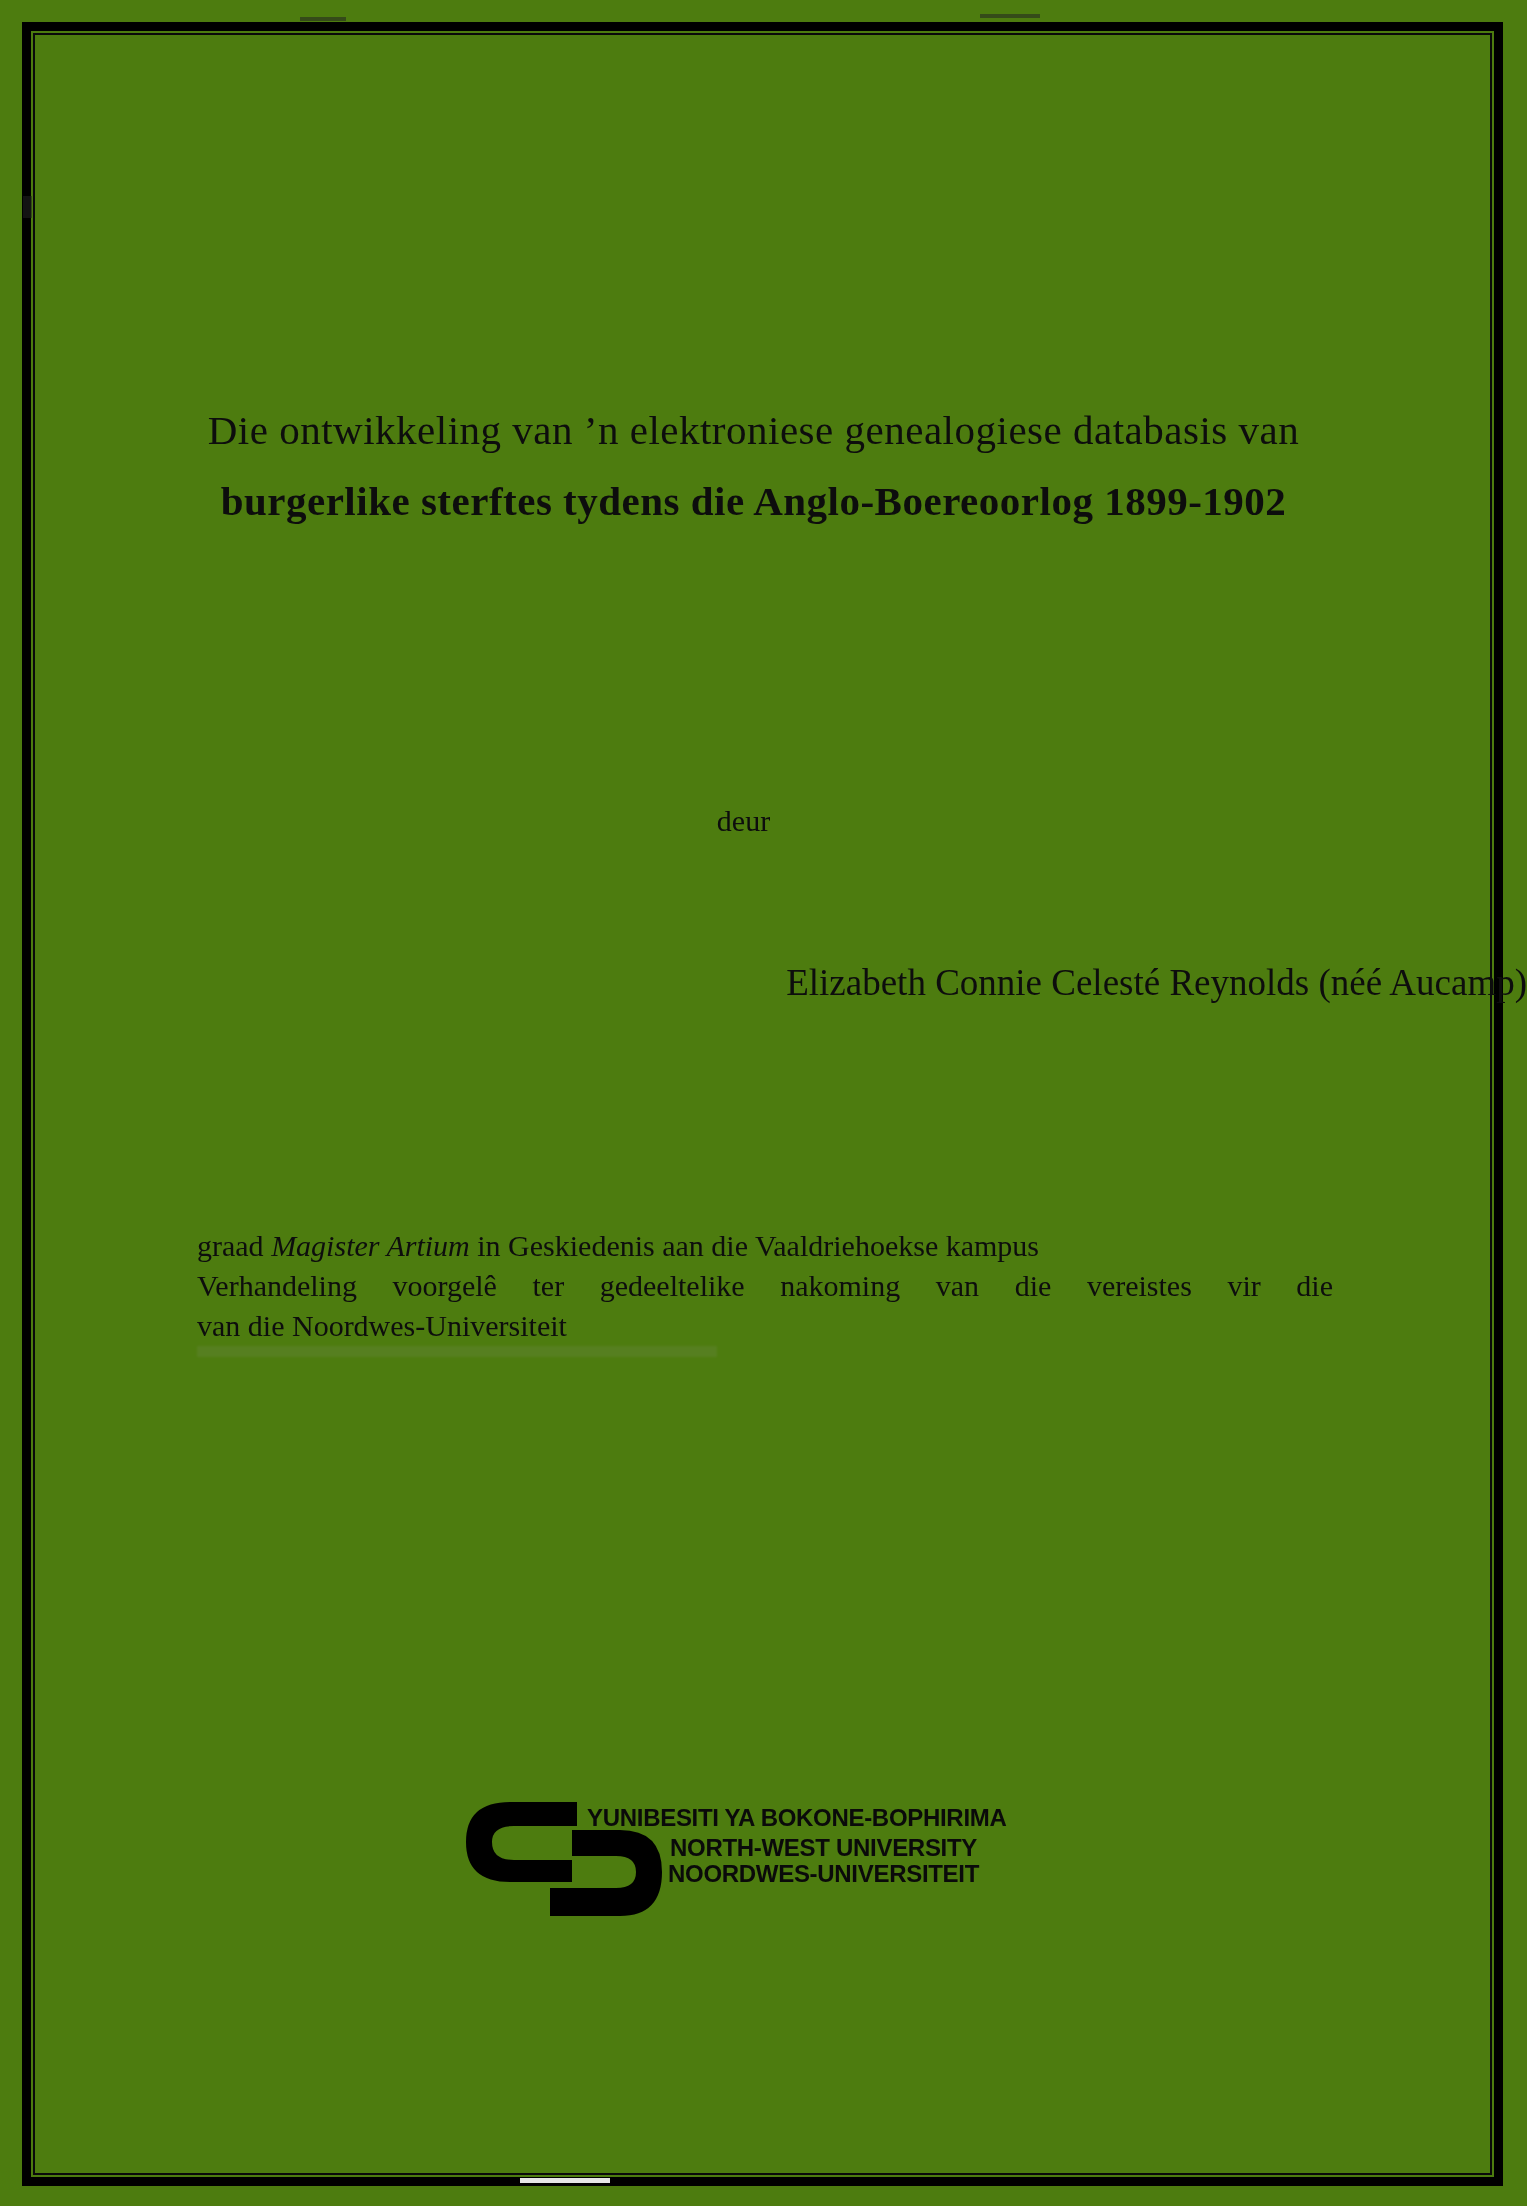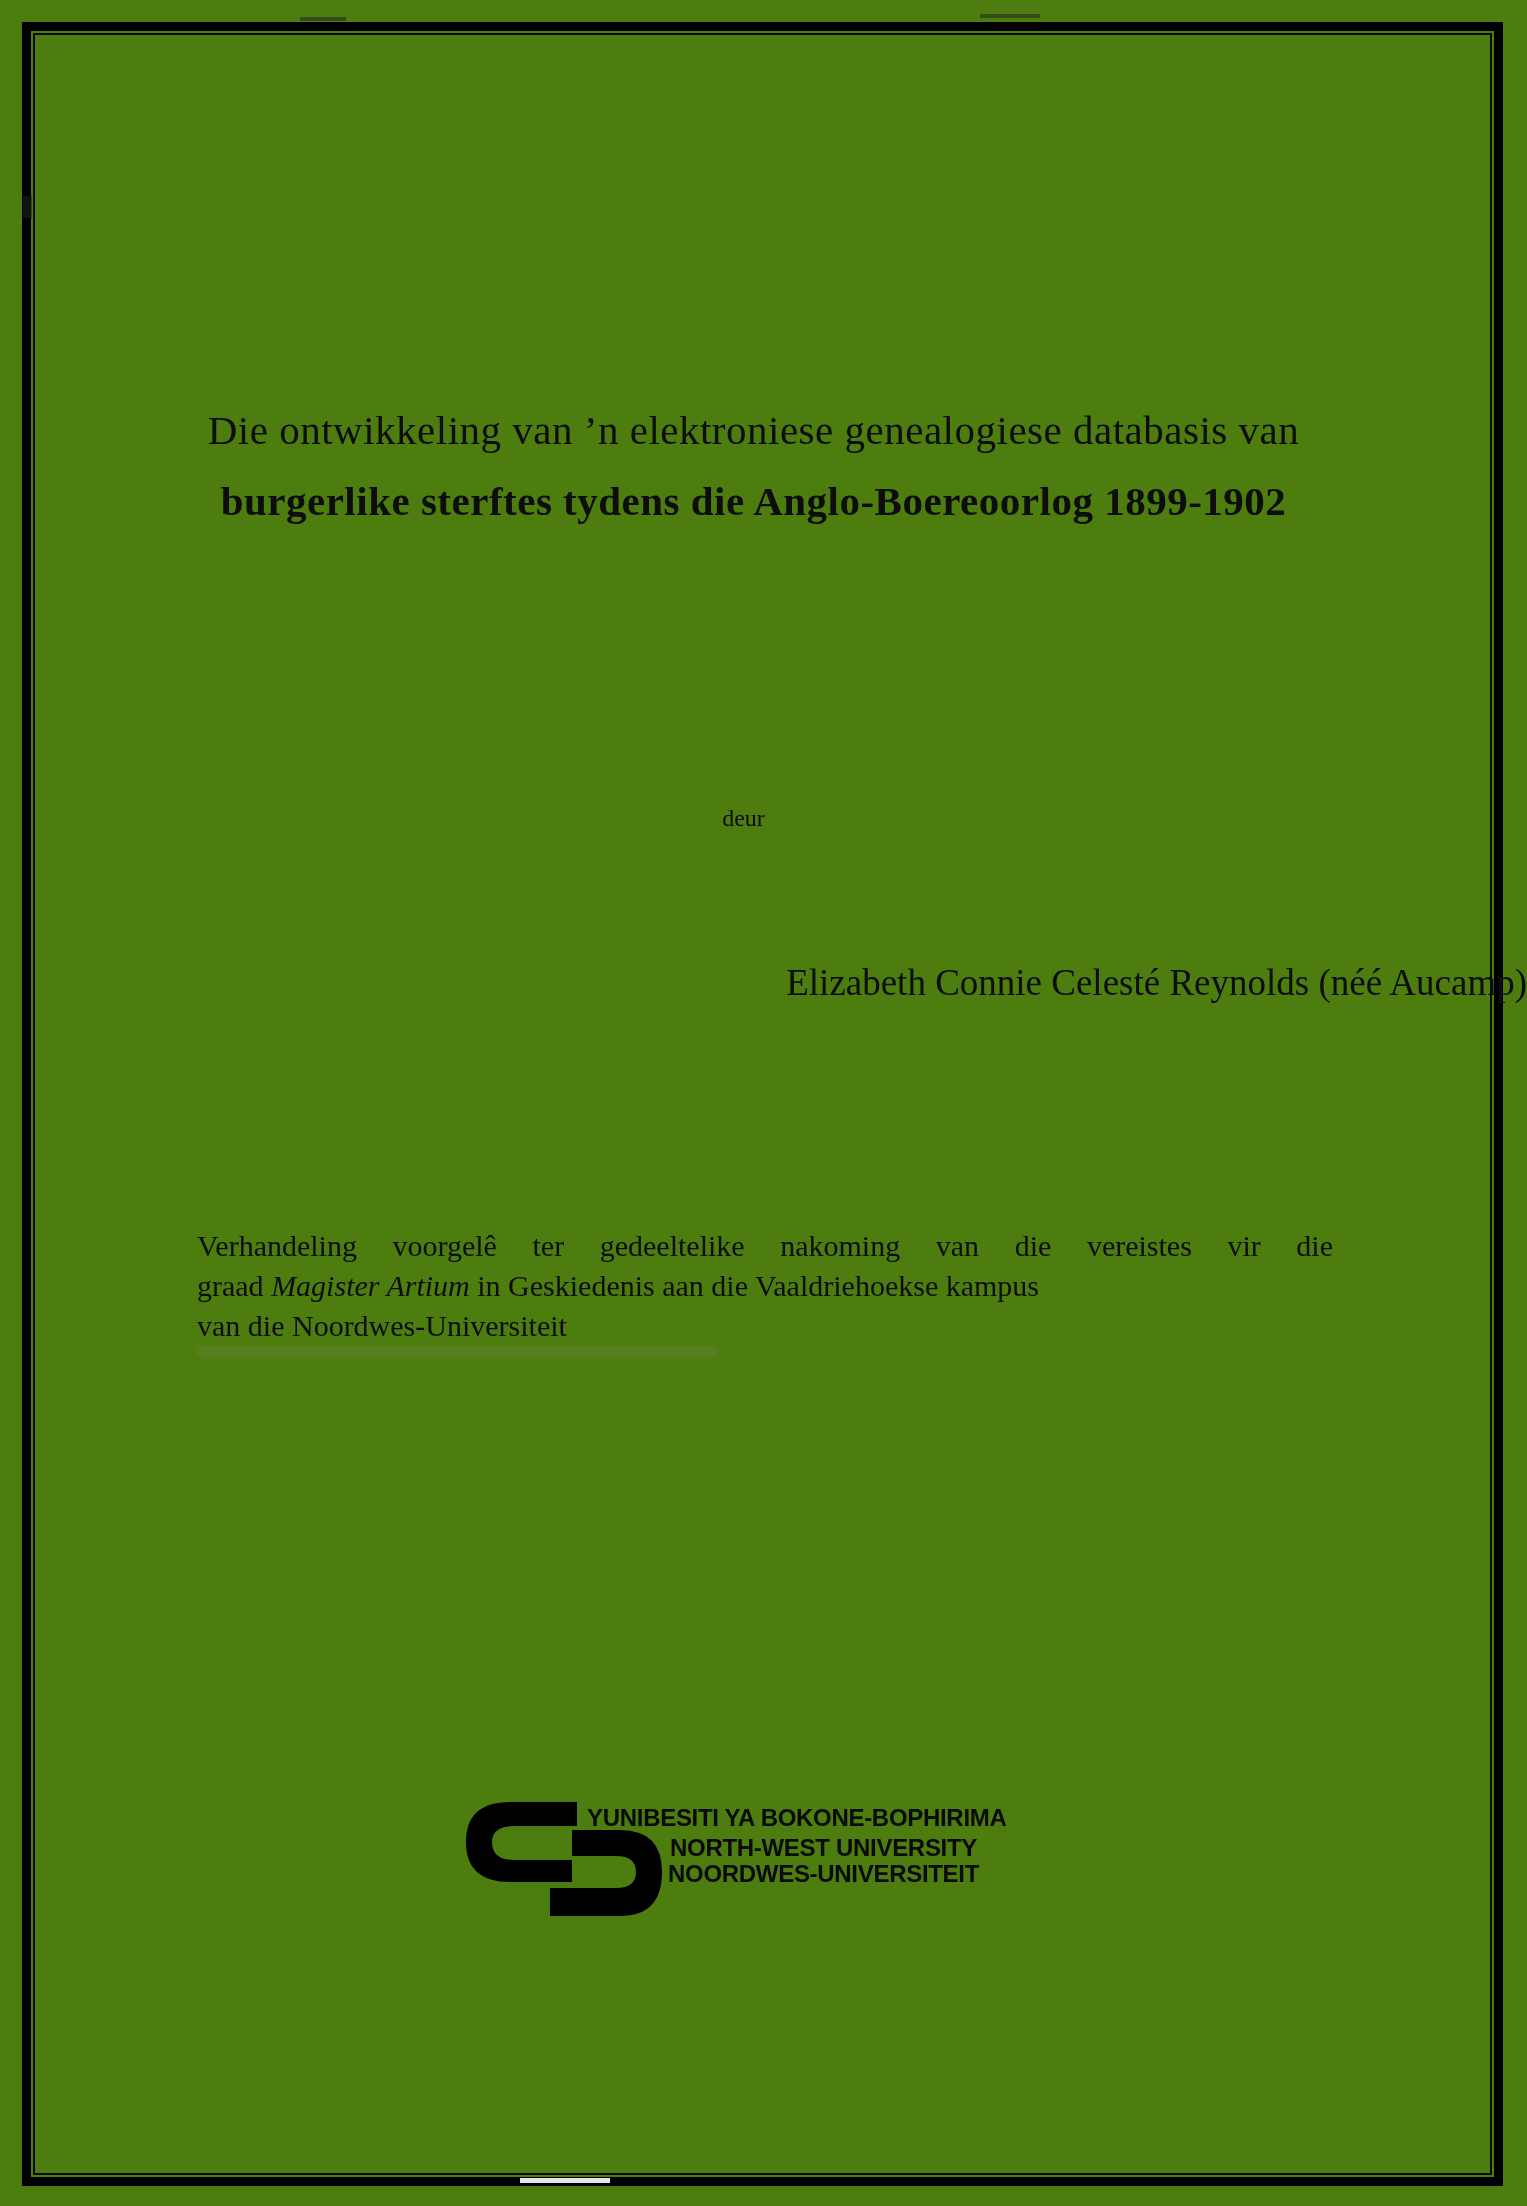--- a/index.html
+++ b/index.html
@@ -49,21 +49,21 @@
     white-space: nowrap;
   }
   .title-line.l1 { top: 410px; }
   .title-line.l2 { top: 481px; font-weight: bold; }
 
   .byline {
     position: absolute;
     left: 0; right: 40px;
     top: 806px;
     text-align: center;
-    font-size: 24px;
+    font-size: 30px;
     line-height: 1;
   }
   .author-line {
     position: absolute;
     left: 0; right: 0;
     top: 964px;
     text-align: right;
     font-size: 37px;
     line-height: 1;
     white-space: nowrap;
@@ -134,22 +134,22 @@
   <div class="ghost" style="left:197px; top:1346px; width:520px; height:11px;"></div>
 
   <div class="title-line l1">Die ontwikkeling van ’n elektroniese genealogiese databasis van</div>
   <div class="title-line l2">burgerlike sterftes tydens die Anglo-Boereoorlog 1899-1902</div>
 
   <div class="byline">deur</div>
 
   <div class="author-line">Elizabeth Connie Celesté Reynolds (néé Aucamp)</div>
 
   <div class="statement">
+    <div class="stmt-line"><span>graad </span><span class="stmt-italic">Magister Artium</span><span> in Geskiedenis aan die Vaaldriehoekse kampus</span></div>
     <div class="stmt-line justified">Verhandeling voorgelê ter gedeeltelike nakoming van die vereistes vir die</div>
-    <div class="stmt-line"><span>graad </span><span class="stmt-italic">Magister Artium</span><span> in Geskiedenis aan die Vaaldriehoekse kampus</span></div>
     <div class="stmt-line">van die Noordwes-Universiteit</div>
   </div>
 
 
   <div class="logo">
     <svg class="logo-mark" width="196" height="118" viewBox="0 0 196 118" xmlns="http://www.w3.org/2000/svg" aria-hidden="true">
 
       <path fill="#000" d="M 111 2 L 44 2 Q 0 2 0 42 Q 0 82 44 82 L 106 82 L 106 60 L 48 60 Q 26 60 26 42 Q 26 26 48 26 L 111 26 Z"></path>
 
       <path fill="#000" d="M 106 30 L 154 30 Q 196 30 196 72 Q 196 116 154 116 L 84 116 L 84 88 L 150 88 Q 170 88 170 72 Q 170 56 150 56 L 106 56 Z"></path>

